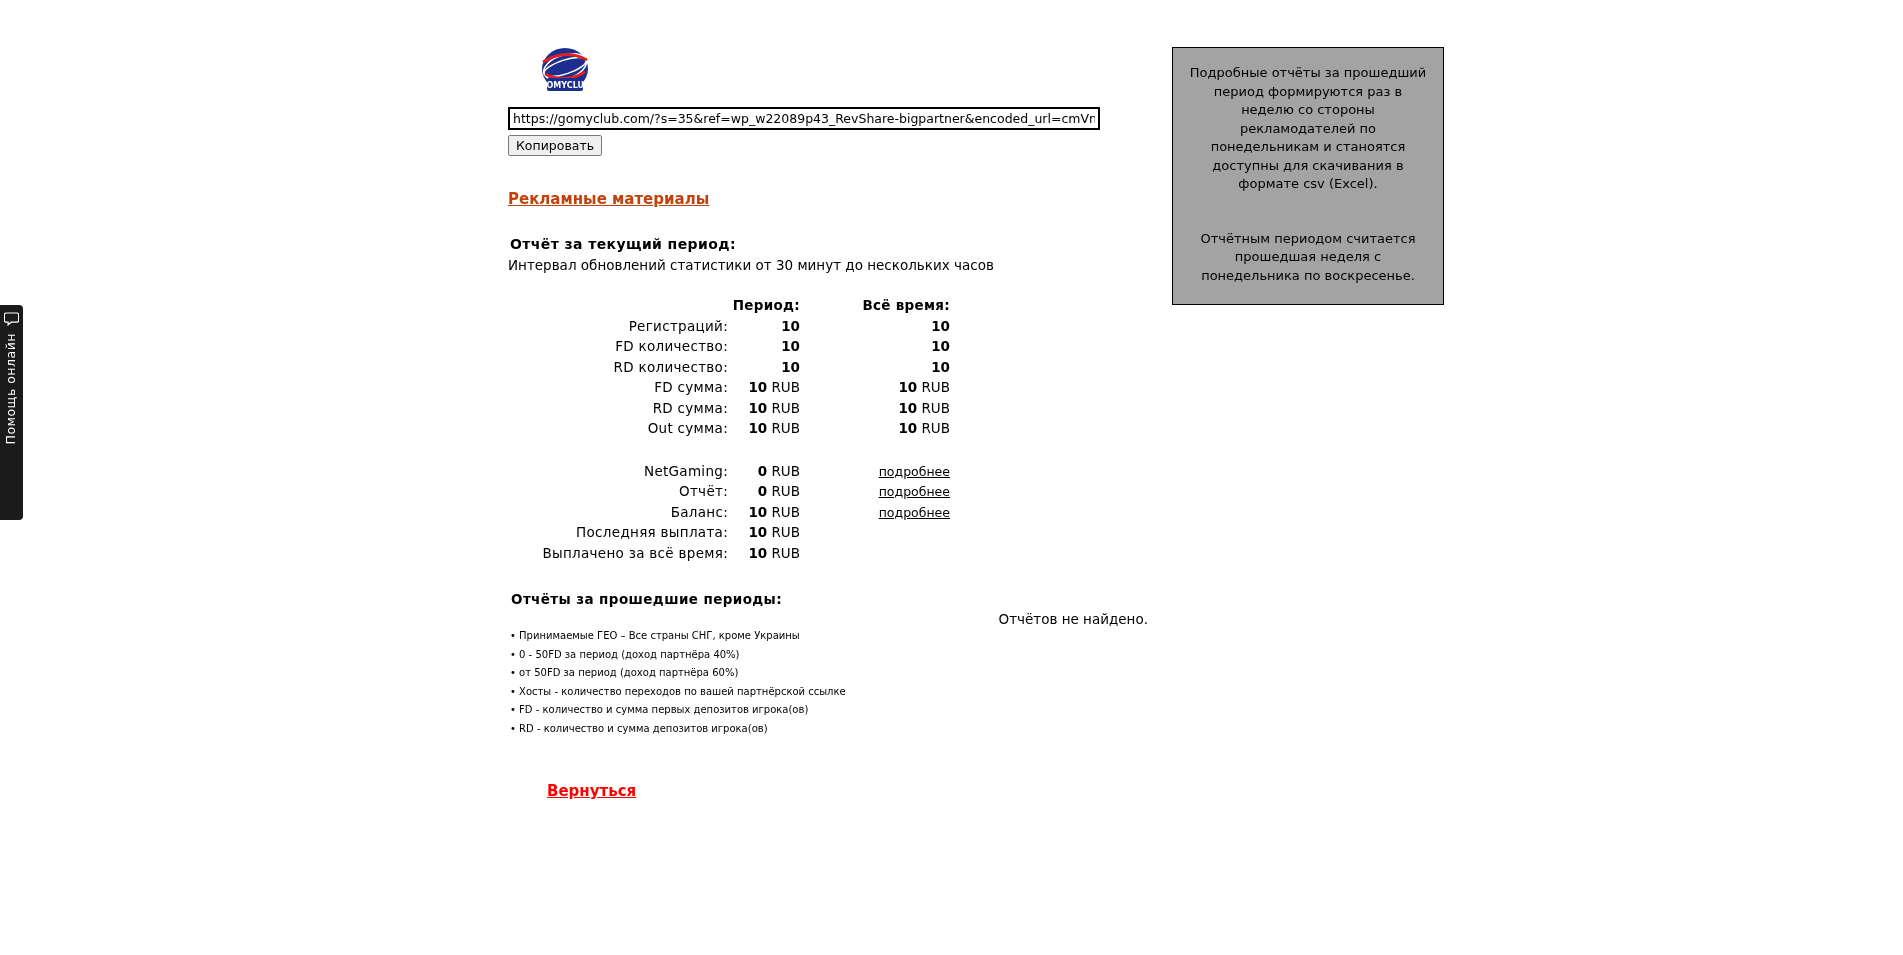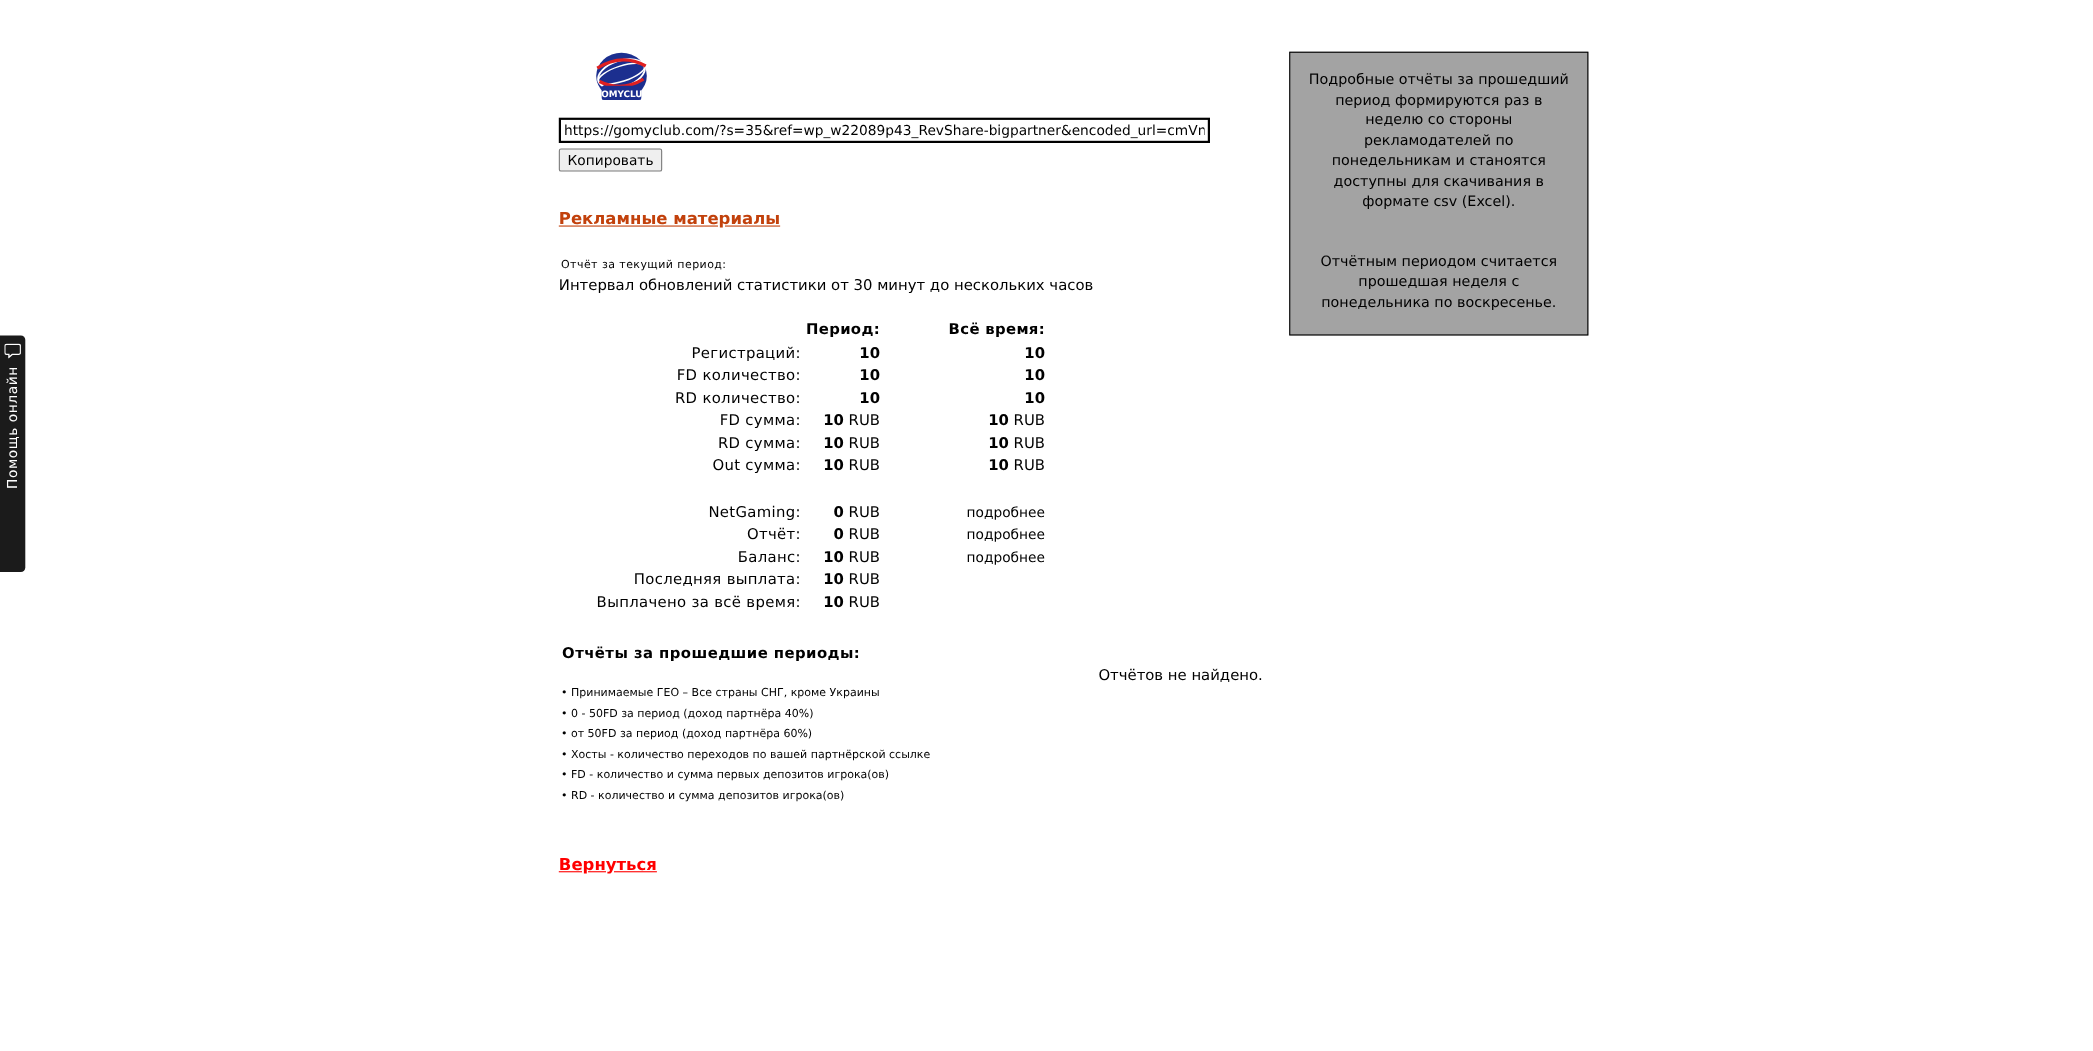--- a/index.html
+++ b/index.html
@@ -101,22 +101,22 @@
     margin-top: 34px;
     color: #c2410c;
     font-weight: bold;
     font-size: 15px;
     text-decoration: underline;
     cursor: pointer;
   }
 
   .section-title {
     margin-top: 28px;
-    font-weight: normal;
-    font-size: 10px;
+    font-weight: bold;
+    font-size: 14px;
     letter-spacing: 0.4px;
     padding-left: 2px;
   }
   .sub-note {
     margin-top: 5px;
     font-size: 13.5px;
     color: #000;
   }
 
   
@@ -138,20 +138,21 @@
   }
   .col-label { width: 220px; font-weight: bold; letter-spacing: 0.3px; padding-bottom: 4.5px !important; }
   .col-period { width: 72px; padding-bottom: 4.5px !important; }
   .col-total  { width: 150px; padding-bottom: 4.5px !important; }
   .num { font-weight: bold; }
   .cur { font-weight: normal; }
   .spacer-row td { height: 22px; }
 
   .more-link {
     color: #000;
+    text-decoration: underline;
     font-size: 12.5px;
     cursor: pointer;
   }
 
   .past-title {
     margin-top: 26px;
     font-weight: bold;
     font-size: 13.5px;
     letter-spacing: 0.4px;
     padding-left: 3px;
@@ -177,20 +178,21 @@
   .bullets-2 { margin-top: 38px; }
 
   .back-link {
     display: inline-block;
     margin-top: 44px;
     color: #ff0000;
     font-weight: bold;
     font-size: 15px;
     text-decoration: underline;
     cursor: pointer;
+    margin-left: 39px;
   }
 
   
   .info-box {
     position: absolute;
     left: 1172px;
     top: 47px;
     width: 272px;
     border: 1px solid #000000;
     box-sizing: border-box;

